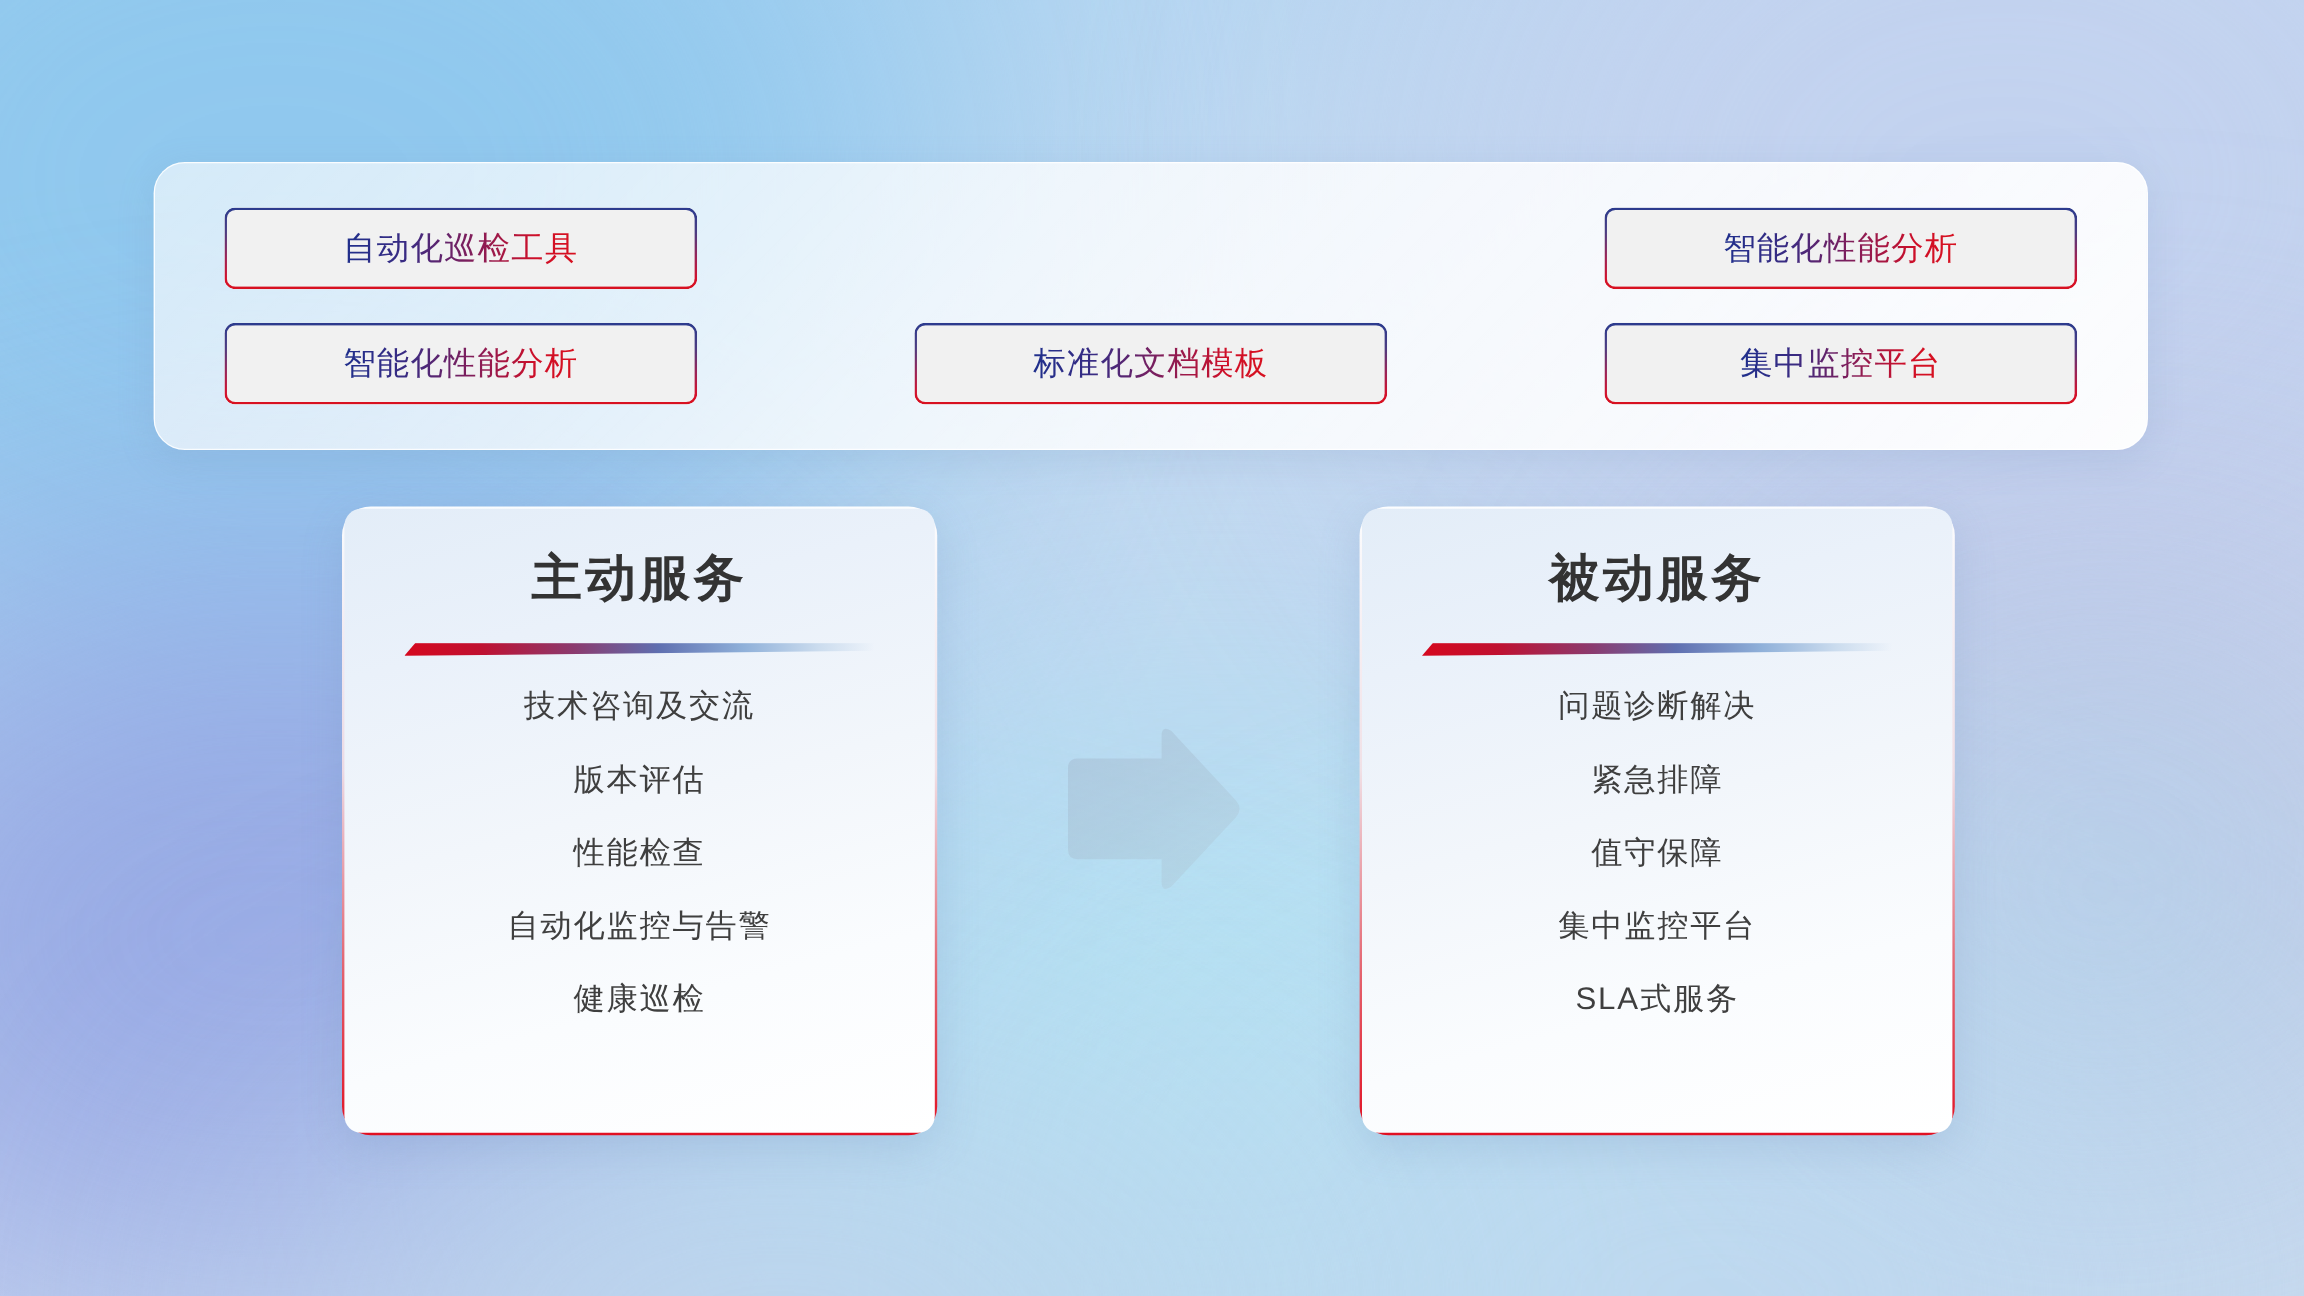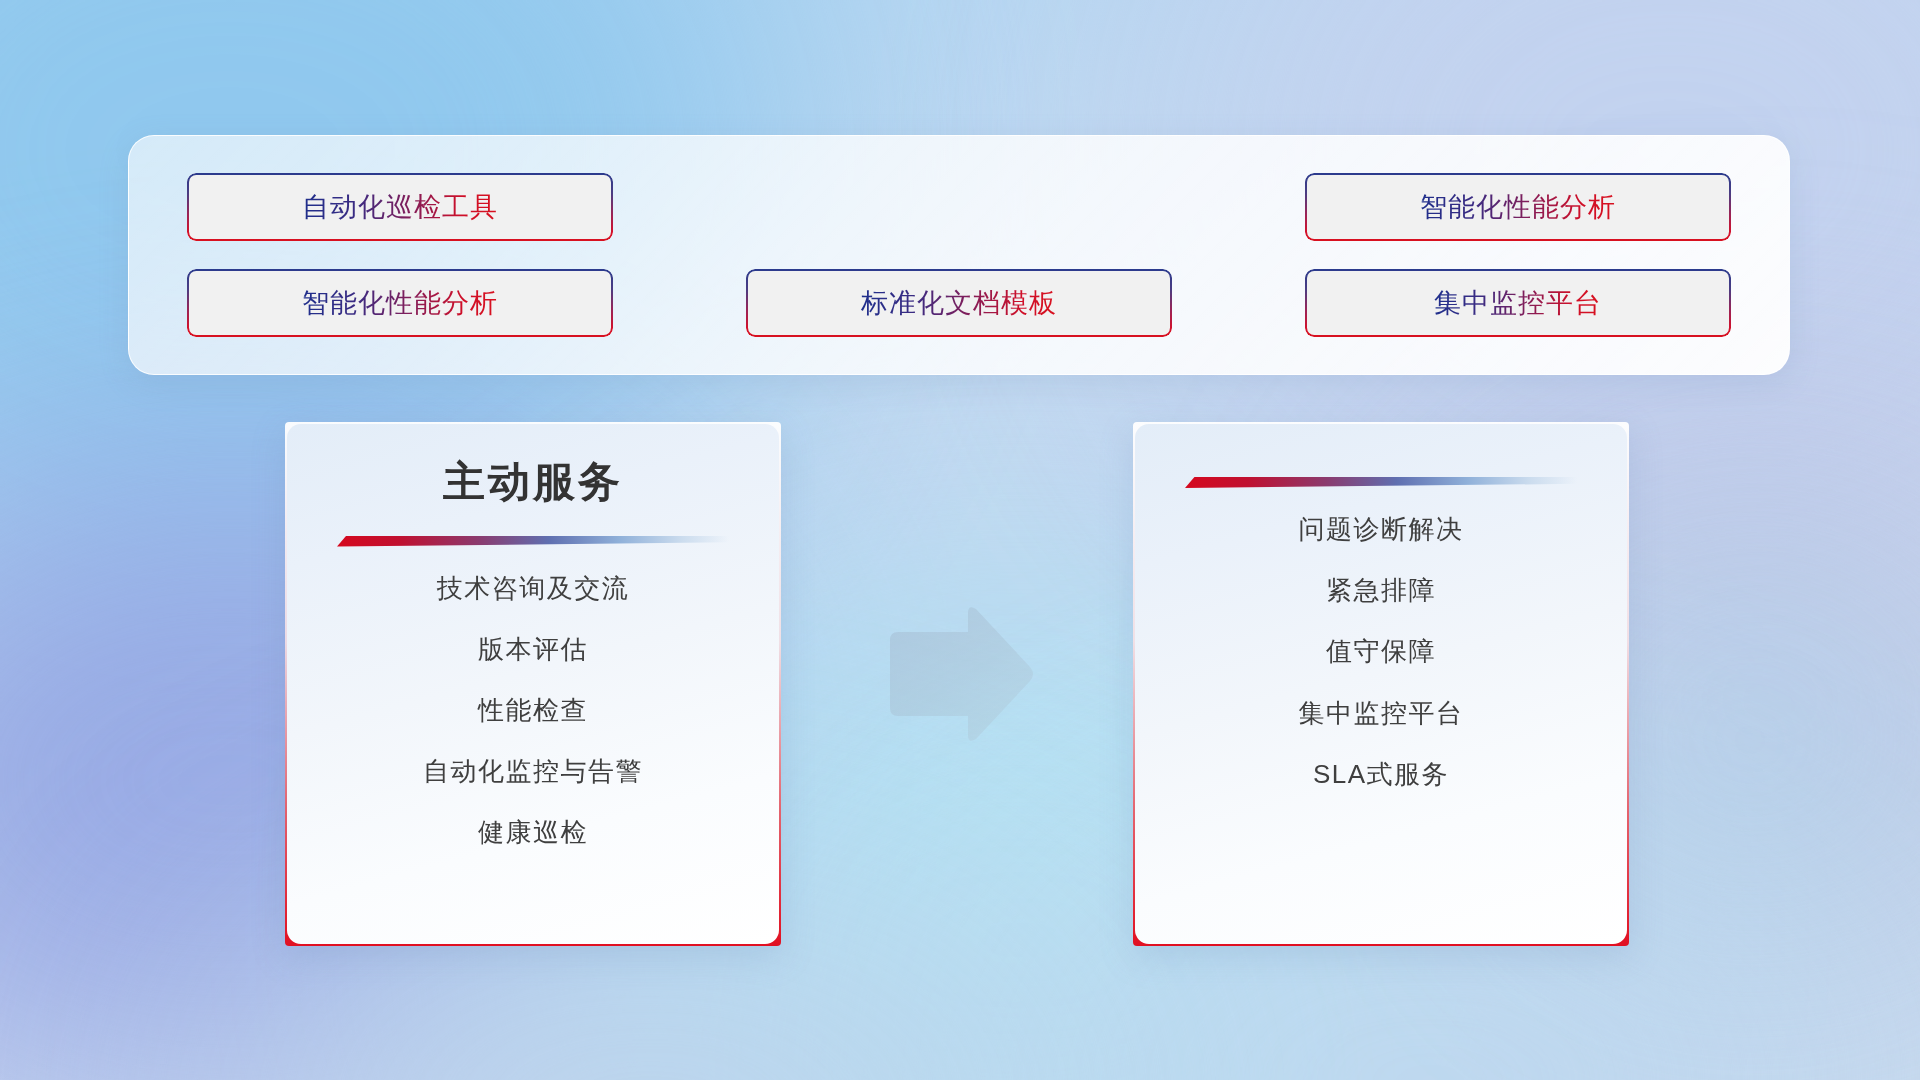--- a/index.html
+++ b/index.html
@@ -65,21 +65,21 @@
   }
   .tag-row {
     display: flex;
     justify-content: space-between;
     gap: 40px;
   }
   .tag-row + .tag-row { margin-top: 28px; }
 
   .tag {
     position: relative;
-    width: 426px;
+    width: 394px;
     height: 68px;
     border-radius: 9px;
     background: #f1f1f1;
     display: flex;
     align-items: center;
     justify-content: center;
     padding: 1.8px;
   }
   
   .tag::before {
@@ -113,21 +113,21 @@
     -webkit-text-fill-color: transparent;
     color: #8a1c55;
   }
 
   
   .card {
     position: absolute;
     top: 422px;
     width: 496px;
     height: 524px;
-    border-radius: 4px;
+    border-radius: 24px;
     padding: 2px;
     background: linear-gradient(to bottom,
                  rgba(255,255,255,.95) 0%,
                  rgba(250,225,228,.85) 42%,
                  rgba(232,90,100,.92) 74%,
                  #e11022 100%);
     box-shadow: 0 10px 34px rgba(110,140,185,.22);
   }
   .card-inner {
     width: 100%;
@@ -262,20 +262,21 @@
         <stop offset="100%" stop-color="#b2c9d6" stop-opacity="0.34"></stop>
       </linearGradient>
     </defs>
     <path d="M6 36 Q6 28 14 28 L84 28 L84 9 Q84 0 92 5 L146 63 Q152 70 146 77 L92 135
              Q84 140 84 131 L84 112 L14 112 Q6 112 6 104 Z" fill="url(#arrowGrad)"></path>
   </svg>
 </div>
 
 <section class="card" id="card-passive">
   <div class="card-inner">
+    <h2 class="card-title">被动服务</h2>
     <div class="card-divider"></div>
     <ul class="card-list">
       <li>问题诊断解决</li>
       <li>紧急排障</li>
       <li>值守保障</li>
       <li>集中监控平台</li>
       <li>SLA式服务</li>
     </ul>
   </div>
 </section>

